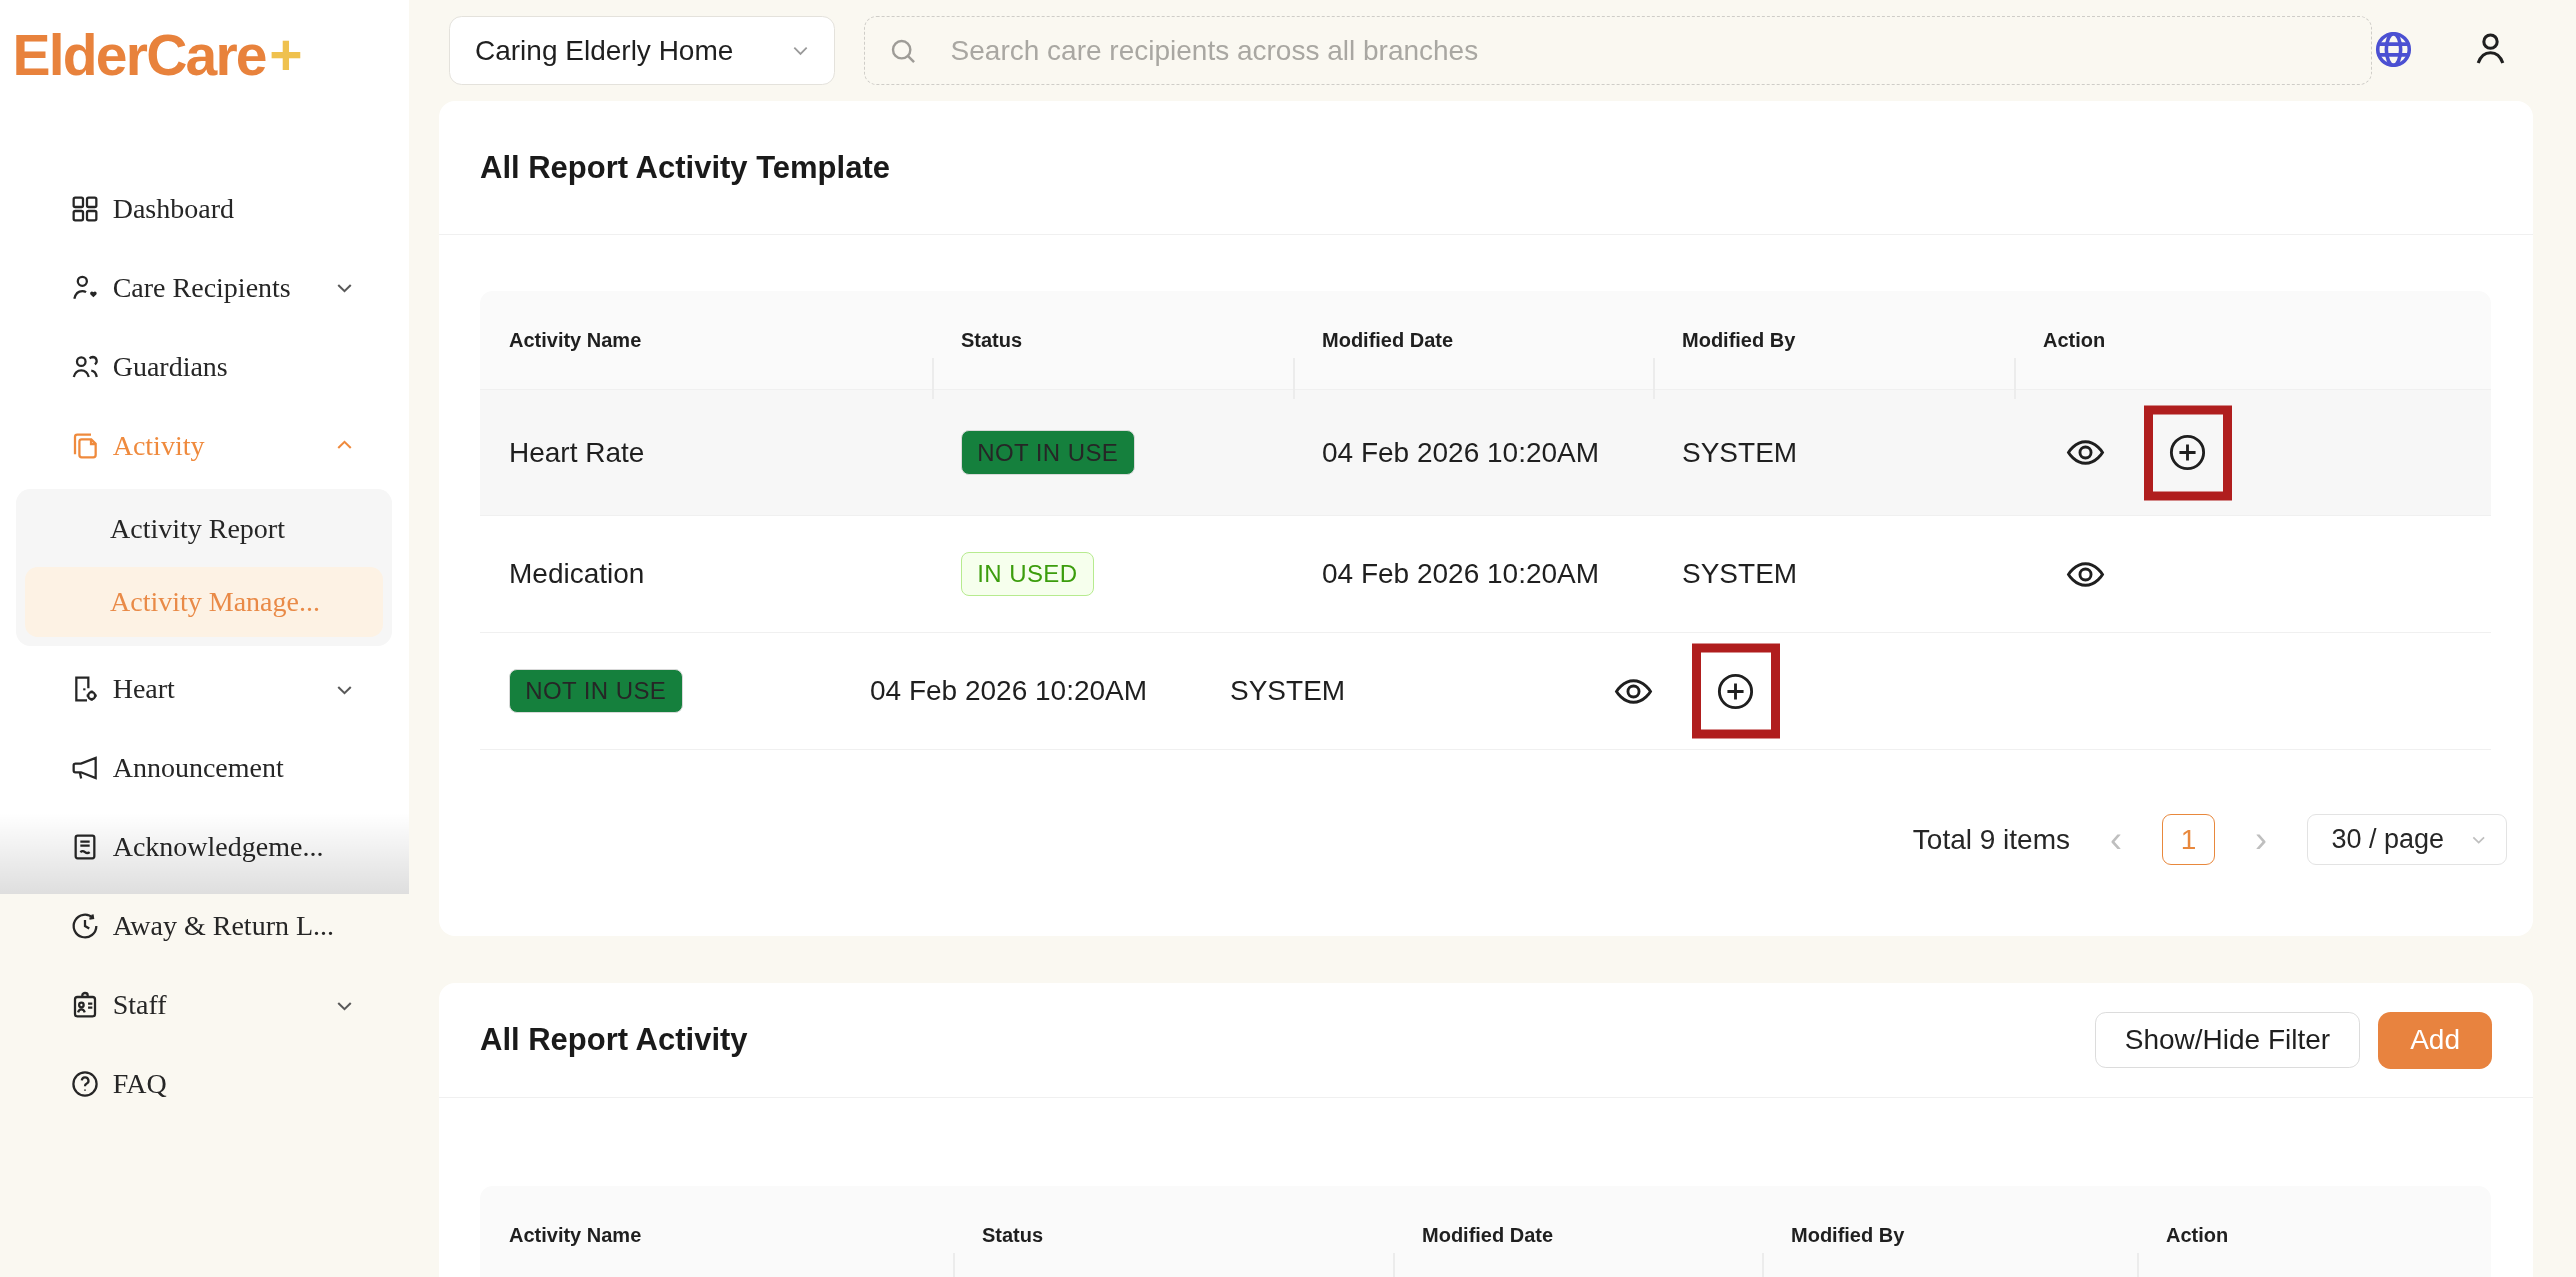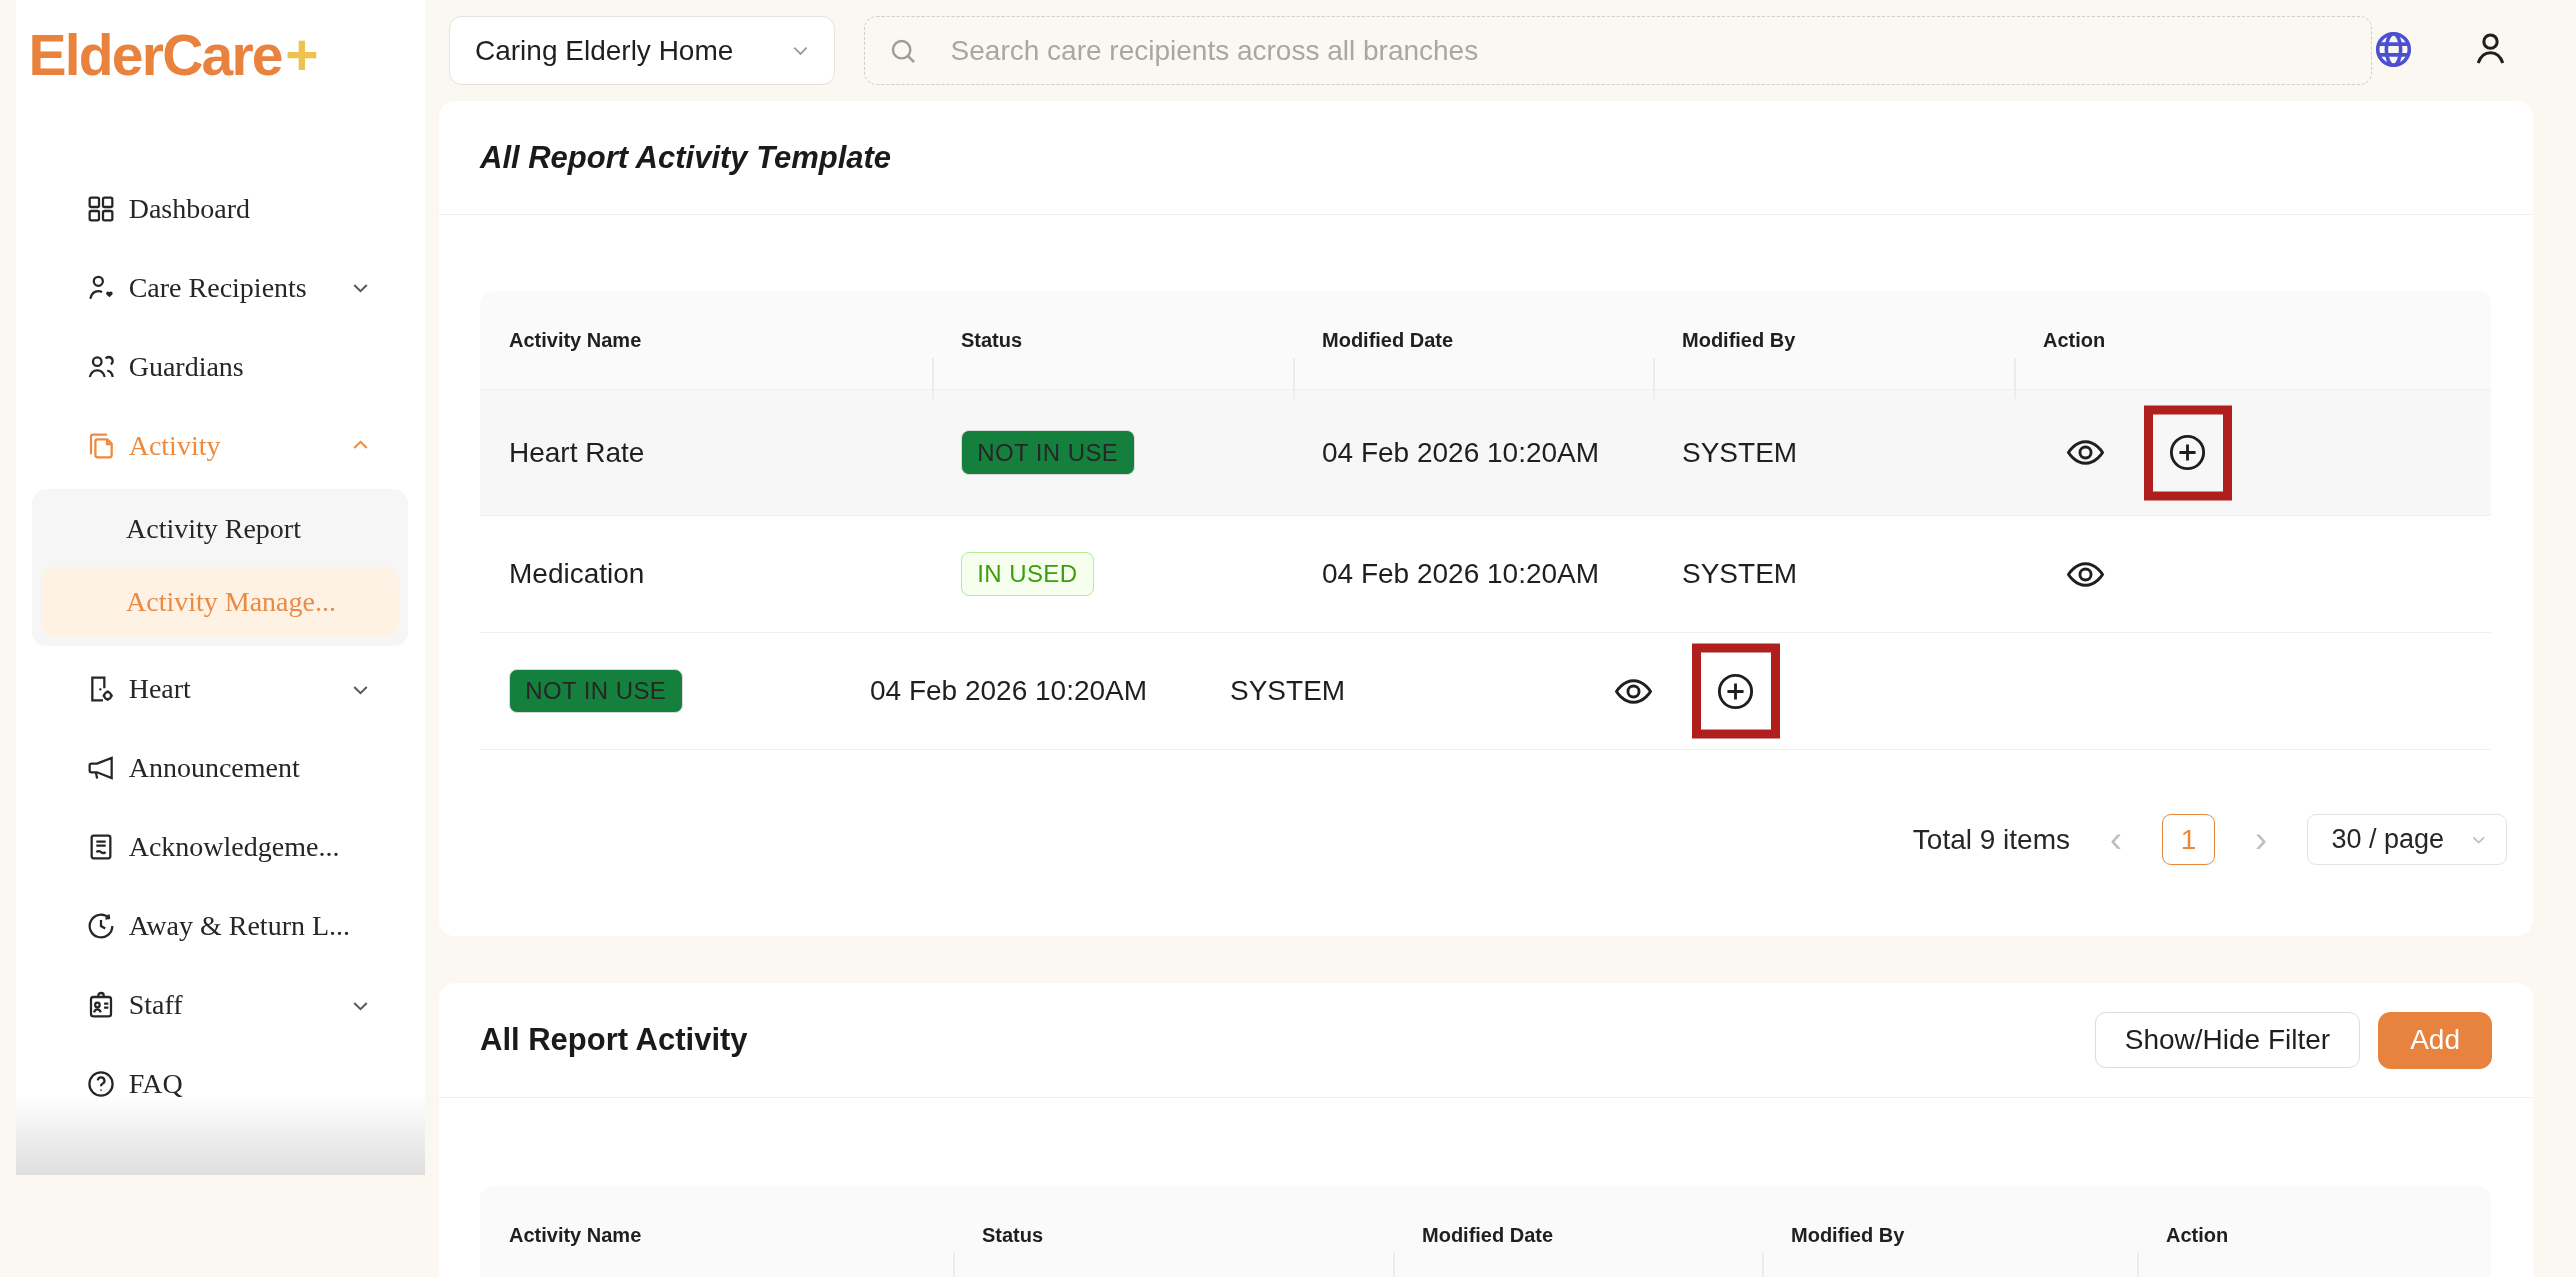--- a/index.html
+++ b/index.html
@@ -7,21 +7,21 @@
   body {
     background:#FAF8F1;
     font-family:"Liberation Sans", sans-serif;
     color:#1f1f1f;
     position:relative;
   }
   svg { display:block; }
 
   
   .sidebar {
-    position:absolute; left:16px; top:0; width:409px; height:1175px;
+    position:absolute; left:0; top:0; width:409px; height:894px;
     background:#ffffff; z-index:2;
   }
   .sidebar::after {
     content:""; position:absolute; left:0; right:0; bottom:0; height:81px;
     background:linear-gradient(to bottom, rgba(0,0,0,0), rgba(0,0,0,0.13));
   }
   .logo {
     position:absolute; left:12.6px; top:21.6px;
     font-size:57px; font-weight:800; letter-spacing:-1.8px;
     color:#E8823C; white-space:nowrap;
@@ -78,21 +78,21 @@
   .card {
     position:absolute; left:439px; width:2094px; background:#ffffff;
     border-radius:16px;
   }
   .card1 { top:101px; height:835px; }
   .card2 { top:983px; height:305px; border-radius:16px 16px 0 0; }
   .card-head {
     display:flex; align-items:center; padding:0 41px;
     border-bottom:1.8px solid #F0F0F0;
   }
-  .card1 .card-head { height:114px;font-style:italic; }
+  .card1 .card-head { height:134px; }
   .card2 .card-head { height:115px; }
   .card-title { font-size:31px; font-weight:700; color:#1a1a1a; }
   .head-actions { margin-left:auto; display:flex; align-items:center; gap:18px; }
   .btn-filter {
     height:56px; padding:0 29px; background:#fff; border:1.8px solid #DCDCDC;
     border-radius:10.8px; font-size:28px; color:#1f1f1f;
     display:flex; align-items:center; cursor:pointer; font-family:inherit;
   }
   .btn-add {
     height:57px; padding:0 32px; background:#E8833F; border:none;

